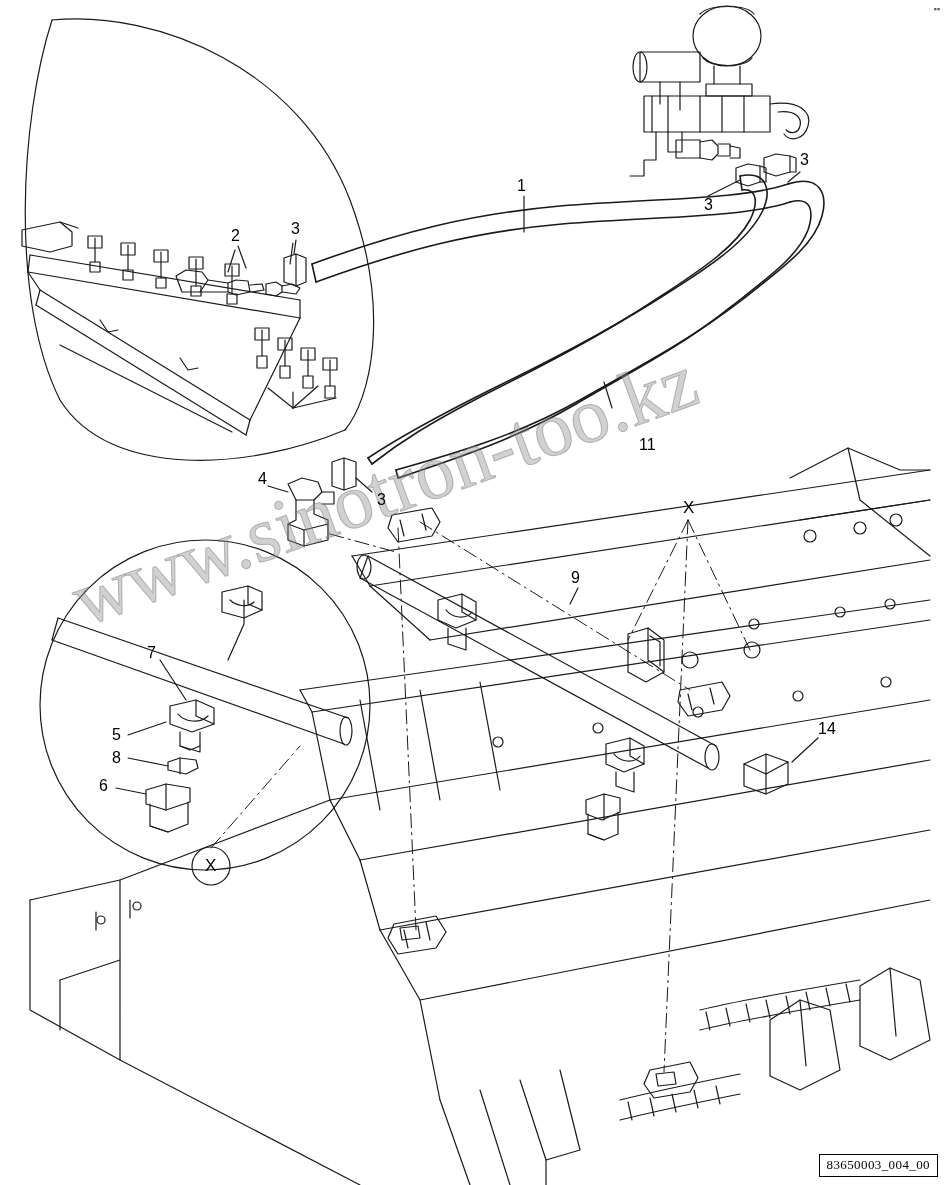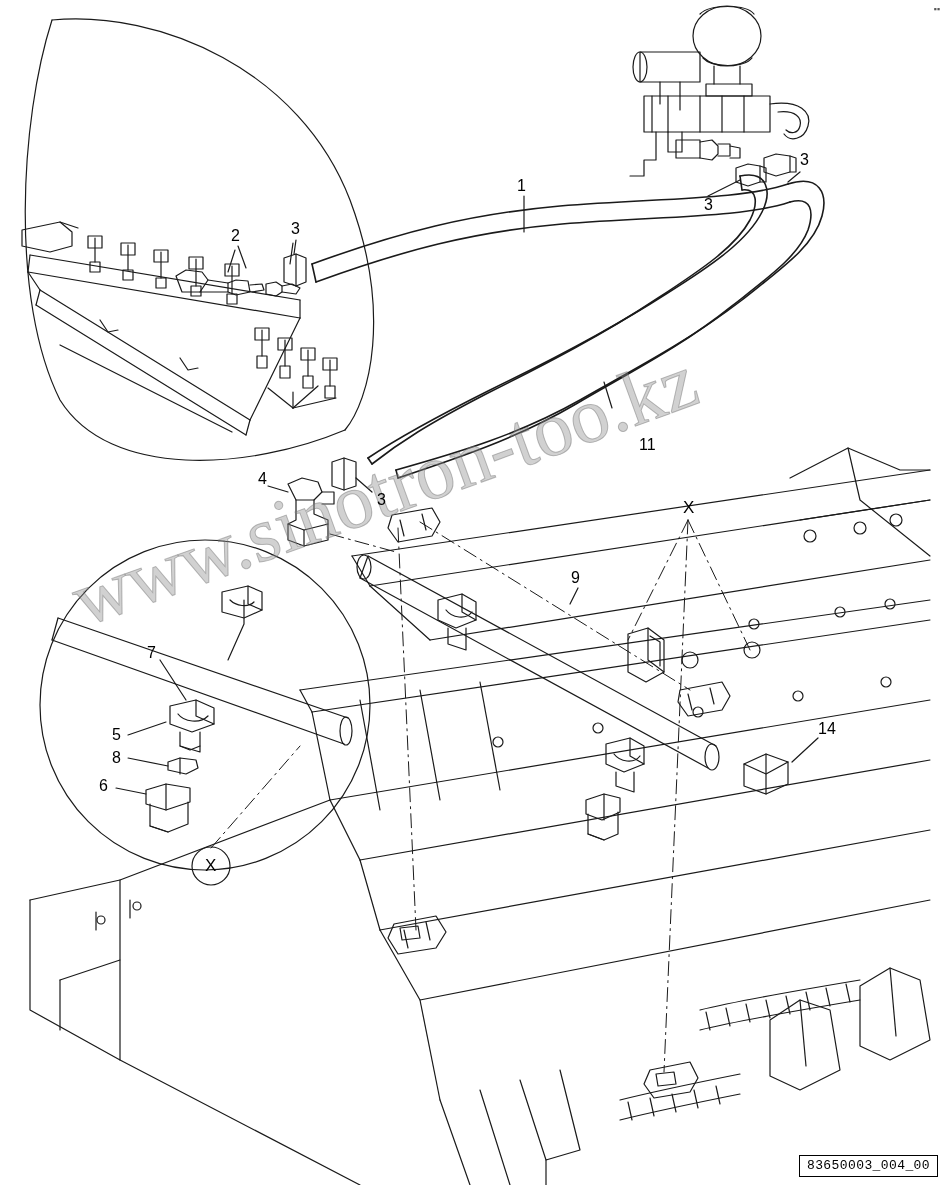--- a/index.html
+++ b/index.html
@@ -39,21 +39,21 @@
     font-family: "Liberation Sans", sans-serif;
     line-height: 1;
   }
   #drawing-number-box {
     position: absolute;
     right: 8px;
     bottom: 8px;
     border: 1px solid #000000;
     padding: 2px 7px 3px 7px;
     font-size: 13px;
-    font-family: Liberation Mono, monospace;
+    font-family: Liberation Serif, serif;
     letter-spacing: 0.4px;
     color: #000000;
     background: #ffffff;
   }
   #watermark {
     position: absolute;
     left: 0;
     top: 0;
     width: 946px;
     height: 1185px;

